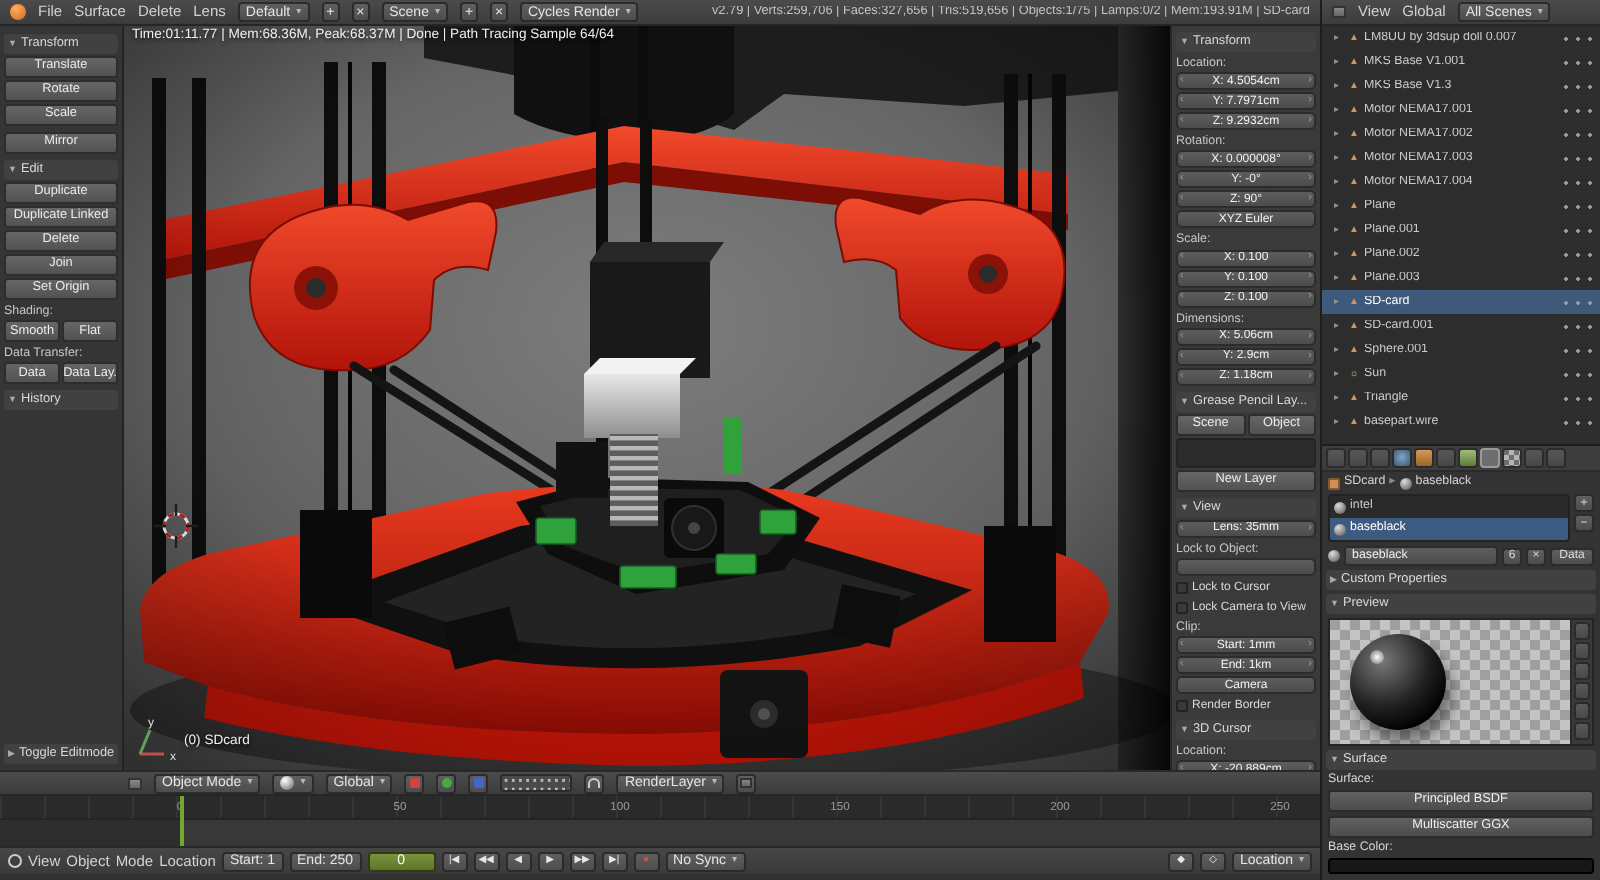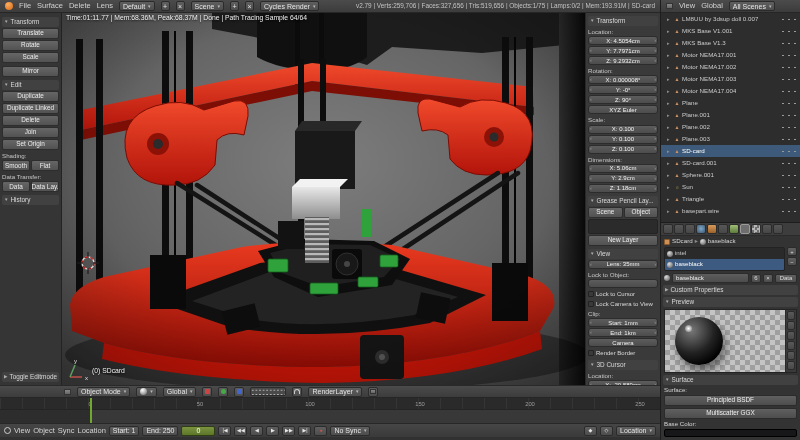--- a/index.html
+++ b/index.html
@@ -391,21 +391,21 @@
       <span class="tick" style="left:640px">250</span>
       <span class="cfra"></span>
     </div>
     <div class="tl-area">
       <span class="tl-before"></span>
     </div>
     <div class="tl-head">
       <span class="ico clockico"></span>
       <span class="menu">View</span>
       <span class="menu">Object</span>
-      <span class="menu">Sync</span>
+      <span class="menu">Mode</span>
       <span class="menu">Location</span>
       <span class="chip">Start: 1</span>
       <span class="chip">End: 250</span>
       <span class="chip frame-field">0</span>
       <span class="chip tbt">|◀</span>
       <span class="chip tbt">◀◀</span>
       <span class="chip tbt">◀</span>
       <span class="chip tbt">▶</span>
       <span class="chip tbt">▶▶</span>
       <span class="chip tbt">▶|</span>

